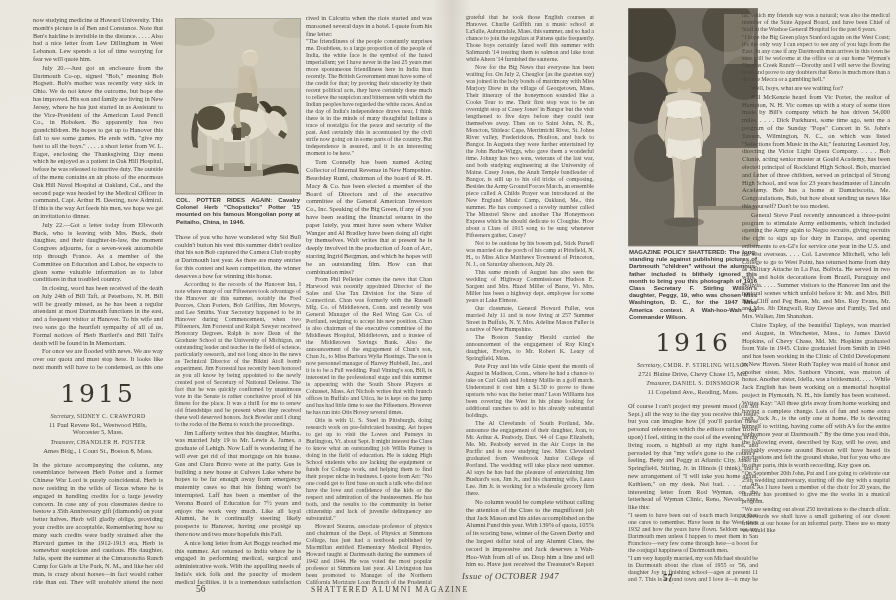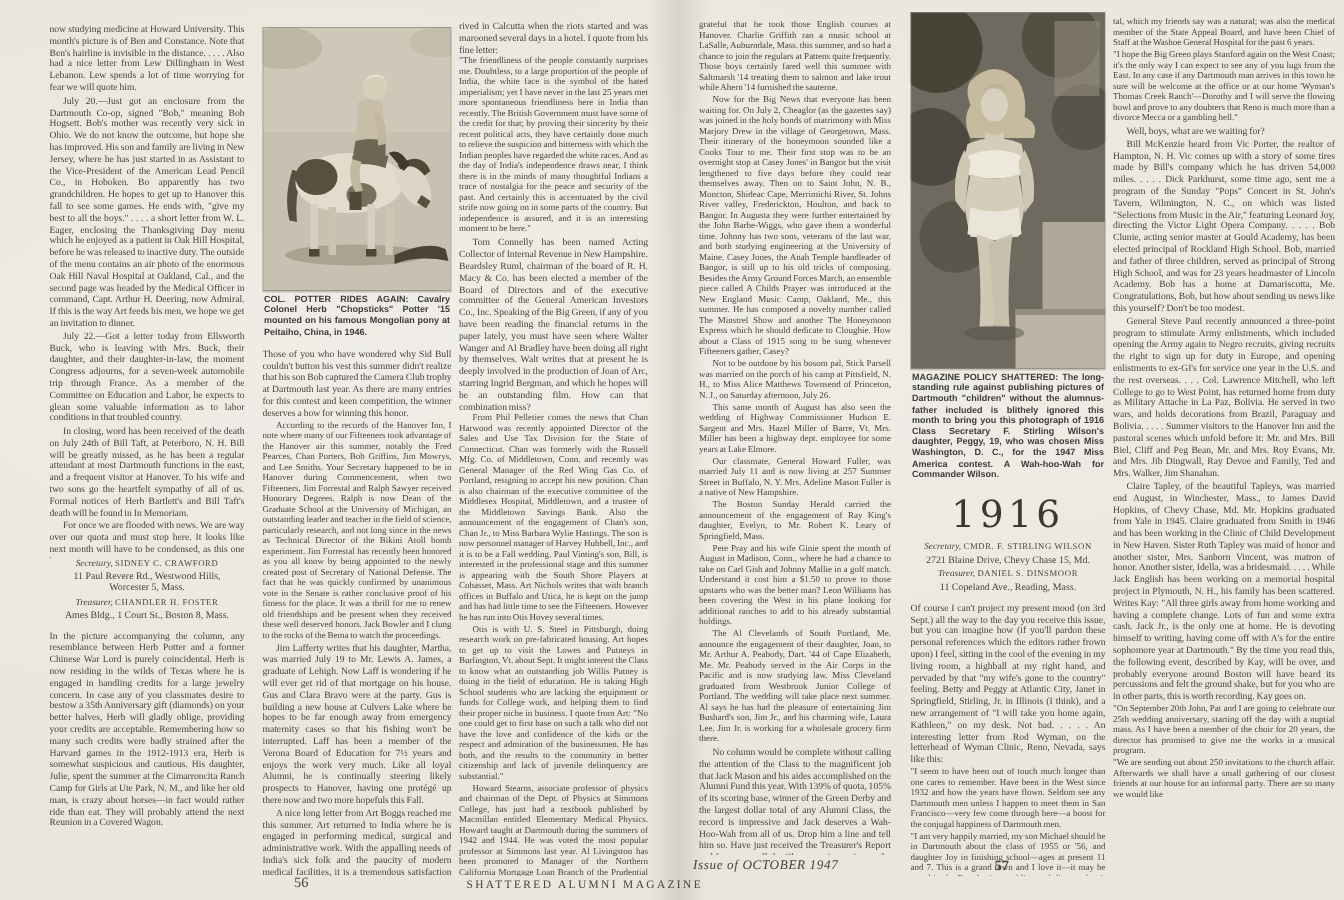--- a/index.html
+++ b/index.html
@@ -52,20 +52,21 @@
   <div class="gutter"></div>
 
   <div class="col" style="left:33px; top:16px; width:130px; height:568px;">
     <div style="height:356px; overflow:hidden;">
       <p class="rp ni">now studying medicine at Howard University. This month's picture is of Ben and Constance. Note that Ben's hairline is invisible in the distance. . . . . Also had a nice letter from Lew Dillingham in West Lebanon. Lew spends a lot of time worrying for fear we will quote him.</p>
       <p class="rp">July 20.—Just got an enclosure from the Dartmouth Co-op, signed "Bob," meaning Bob Hogsett. Bob's mother was recently very sick in Ohio. We do not know the outcome, but hope she has improved. His son and family are living in New Jersey, where he has just started in as Assistant to the Vice-President of the American Lead Pencil Co., in Hoboken. Bo apparently has two grandchildren. He hopes to get up to Hanover this fall to see some games. He ends with, "give my best to all the boys." . . . . a short letter from W. L. Eager, enclosing the Thanksgiving Day menu which he enjoyed as a patient in Oak Hill Hospital, before he was released to inactive duty. The outside of the menu contains an air photo of the enormous Oak Hill Naval Hospital at Oakland, Cal., and the second page was headed by the Medical Officer in command, Capt. Arthur H. Deering, now Admiral. If this is the way Art feeds his men, we hope we get an invitation to dinner.</p>
       <p class="rp">July 22.—Got a letter today from Ellsworth Buck, who is leaving with Mrs. Buck, their daughter, and their daughter-in-law, the moment Congress adjourns, for a seven-week automobile trip through France. As a member of the Committee on Education and Labor, he expects to glean some valuable information as to labor conditions in that troubled country.</p>
       <p class="rp">In closing, word has been received of the death on July 24th of Bill Taft, at Peterboro, N. H. Bill will be greatly missed, as he has been a regular attendant at most Dartmouth functions in the east, and a frequent visitor at Hanover. To his wife and two sons go the heartfelt sympathy of all of us. Formal notices of Herb Bartlett's and Bill Taft's death will be found in In Memoriam.</p>
       <p class="rp">For once we are flooded with news. We are way over our quota and must stop here. It looks like next month will have to be condensed, as this one has.</p>
     </div>
+    <h2 class="year-head">1915</h2>
     <div class="officers">
       <div class="off-line"><span class="off-role">Secretary,</span> <span class="off-name">SIDNEY C. CRAWFORD</span></div>
       <div class="off-addr">11 Paul Revere Rd., Westwood Hills,</div>
       <div class="off-addr">Worcester 5, Mass.</div>
       <div class="off-line" style="margin-top:2px;"><span class="off-role">Treasurer,</span> <span class="off-name">CHANDLER H. FOSTER</span></div>
       <div class="off-addr">Ames Bldg., 1 Court St., Boston 8, Mass.</div>
     </div>
     <p class="rp ni">In the picture accompanying the column, any resemblance between Herb Potter and a former Chinese War Lord is purely coincidental. Herb is now residing in the wilds of Texas where he is engaged in handling credits for a large jewelry concern. In case any of you classmates desire to bestow a 35th Anniversary gift (diamonds) on your better halves, Herb will gladly oblige, providing your credits are acceptable. Remembering how so many such credits were badly strained after the Harvard games in the 1912-1913 era, Herb is somewhat suspicious and cautious. His daughter, Julie, spent the summer at the Cimarroncita Ranch Camp for Girls at Ute Park, N. M., and like her old man, is crazy about horses—in fact would rather ride than eat. They will probably attend the next Reunion in a Covered Wagon.</p>
   </div>
 
@@ -124,21 +125,21 @@
     <p class="sp">Not to be outdone by his bosom pal, Stick Parsell was married on the porch of his camp at Pittsfield, N. H., to Miss Alice Matthews Townsend of Princeton, N. J., on Saturday afternoon, July 26.</p>
     <p class="sp">This same month of August has also seen the wedding of Highway Commissioner Hudson E. Sargent and Mrs. Hazel Miller of Barre, Vt. Mrs. Miller has been a highway dept. employee for some years at Lake Elmore.</p>
     <p class="sp">Our classmate, General Howard Fuller, was married July 11 and is now living at 257 Summer Street in Buffalo, N. Y. Mrs. Adeline Mason Fuller is a native of New Hampshire.</p>
     <p class="sp">The Boston Sunday Herald carried the announcement of the engagement of Ray King's daughter, Evelyn, to Mr. Robert K. Leary of Springfield, Mass.</p>
     <p class="sp">Pete Pray and his wife Ginie spent the month of August in Madison, Conn., where he had a chance to take on Carl Gish and Johnny Mallie in a golf match. Understand it cost him a $1.50 to prove to those upstarts who was the better man? Leon Williams has been covering the West in his plane looking for additional ranches to add to his already substantial holdings.</p>
     <p class="sp">The Al Clevelands of South Portland, Me. announce the engagement of their daughter, Joan, to Mr. Arthur A. Peabody, Dart. '44 of Cape Elizabeth, Me. Mr. Peabody served in the Air Corps in the Pacific and is now studying law. Miss Cleveland graduated from Westbrook Junior College of Portland. The wedding will take place next summer. Al says he has had the pleasure of entertaining Jim Bushard's son, Jim Jr., and his charming wife, Laura Lee. Jim Jr. is working for a wholesale grocery firm there.</p>
     <p class="rp">No column would be complete without calling the attention of the Class to the magnificent job that Jack Mason and his aides accomplished on the Alumni Fund this year. With 139% of quota, 105% of its scoring base, winner of the Green Derby and the largest dollar total of any Alumni Class, the record is impressive and Jack deserves a Wah-Hoo-Wah from all of us. Drop him a line and tell him so. Have just received the Treasurer's Report and I want to call the Classmates' attention to the fact that if we can do a swell job on the Alumni Fund, we should likewise try to keep our Class Treasury solvent by paying our dues. Chan is doing a swell job, as witness his citation this year, so help him all you can by sending your dues in early. George Simpson wants attention called to the gathering of the faithful the night before the Harvard game, either at the University Club or a hotel. Get in touch with George or Bill Huntress.</p>
 
   </div>
 
-  <div class="col" style="left:607px; top:8px; width:130px; height:576px;">
+  <div class="col" style="left:628px; top:8px; width:130px; height:576px;">
     <svg class="photo" width="130" height="238" viewBox="0 0 130 238" role="img">
       <rect width="130" height="238" fill="#6e6a5f"></rect>
       <circle cx="18" cy="24" r="30" fill="#474337"></circle>
       <circle cx="100" cy="18" r="26" fill="#534f43"></circle>
       <circle cx="14" cy="90" r="26" fill="#4d4940"></circle>
       <circle cx="116" cy="70" r="22" fill="#59544a"></circle>
       <rect x="96" y="6" width="30" height="50" fill="#9a9485" opacity=".55"></rect>
       <circle cx="30" cy="150" r="24" fill="#5b564b"></circle>
       <rect x="88" y="140" width="42" height="98" fill="#b0a898"></rect>
       <rect x="70" y="198" width="60" height="40" fill="#bcb4a4"></rect>

